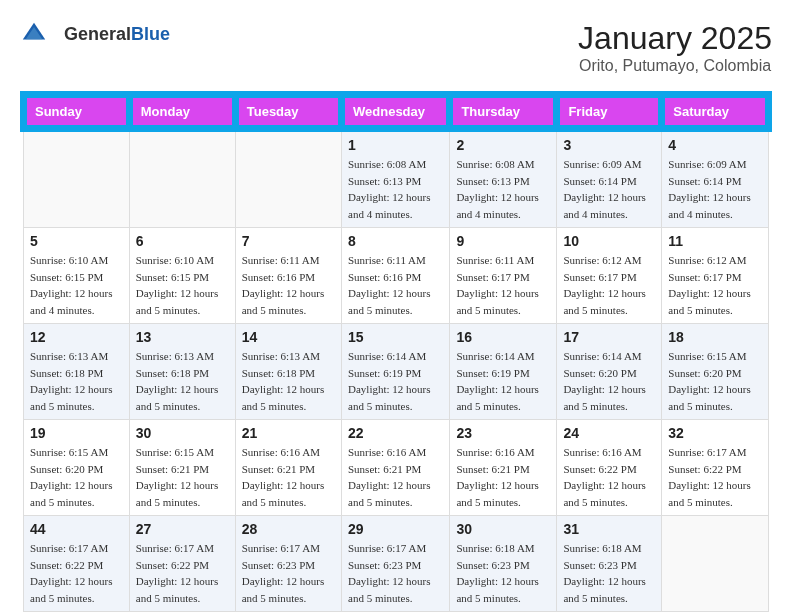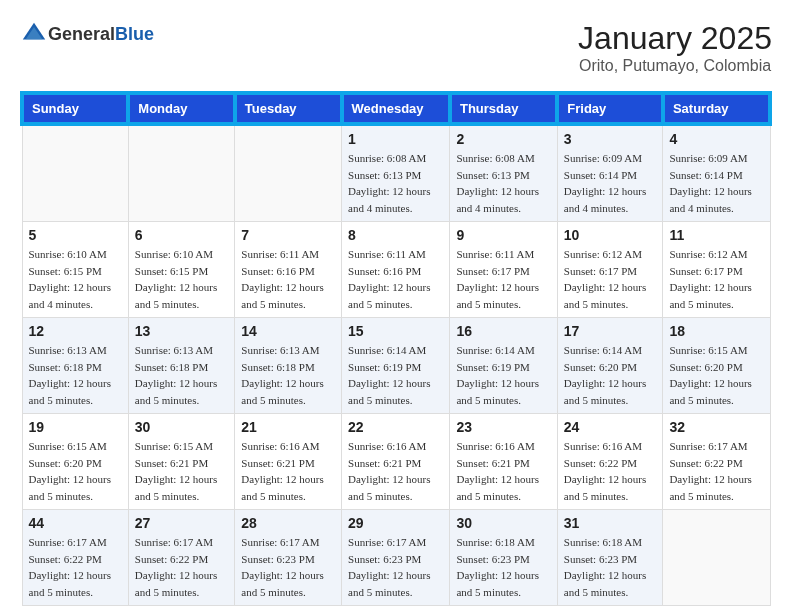--- a/index.html
+++ b/index.html
@@ -12,21 +12,21 @@
     }
     .header {
       display: flex;
       justify-content: space-between;
       align-items: flex-start;
       margin-bottom: 16px;
     }
     .logo {
       display: flex;
       align-items: center;
-      gap: 0;
+      gap: 16px;
     }
     .logo-text-general {
       font-size: 18px;
       font-weight: bold;
       color: #333;
     }
     .logo-text-blue {
       font-size: 18px;
       font-weight: bold;
       color: #1a5fad;
@@ -46,26 +46,26 @@
     .location-title {
       font-size: 16px;
       color: #555;
     }
     .calendar {
       width: 100%;
       border-collapse: collapse;
       border: 1px solid #ccc;
     }
     .calendar th {
-      background-color: #1d4ed8;
+      background-color: #d946ef;
       color: #fff;
       text-align: left;
       padding: 6px 8px;
       font-size: 13px;
-      border: 4px solid #0ea5e9;
+      border: 7px solid #0ea5e9;
     }
     .calendar td {
       vertical-align: top;
       border: 1px solid #ddd;
       padding: 5px 6px;
       width: 110px;
       min-height: 80px;
       font-size: 11px;
       color: #333;
       background: #fff;

